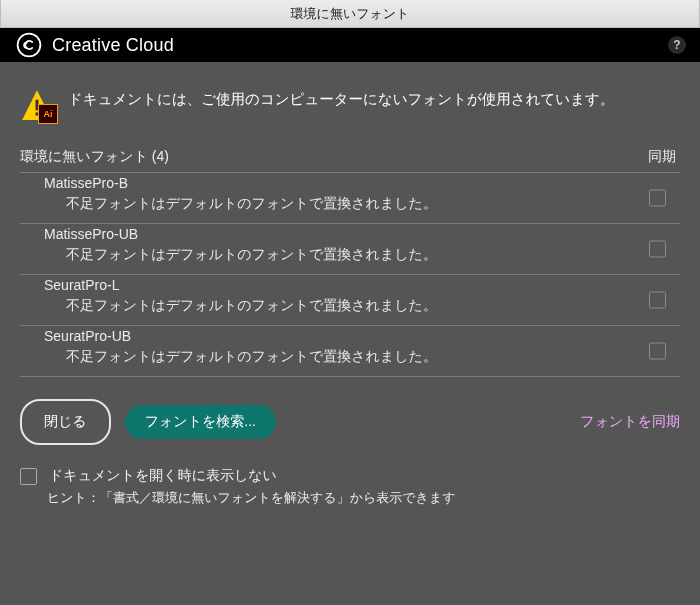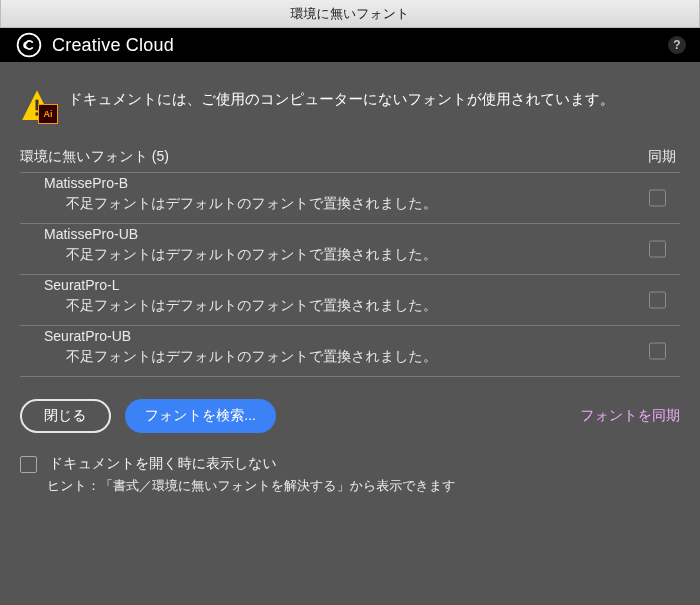--- a/index.html
+++ b/index.html
@@ -18,22 +18,22 @@
   .ai-badge { position:absolute; bottom:-2px; right:-4px; width:20px; height:20px; background:#310000; border:1px solid #ff9a00; display:flex; align-items:center; justify-content:center; font-size:9px; font-weight:bold; color:#ff9a00; font-family:Arial; }
   .alert-text { color:#fff; font-size:14.5px; line-height:1.6; }
   .list-head { display:flex; justify-content:space-between; align-items:center; font-size:14px; color:#efefef; margin-bottom:6px; padding:0 4px 0 0; }
   .font-list { border:none; }
   .font-row { border-top:1px solid #7a7a7a; padding:2px 10px 10px 24px; position:relative; }
   .font-row:last-child { border-bottom:1px solid #7a7a7a; }
   .font-name { color:#eaeaea; font-size:14px; font-family:Arial, sans-serif; }
   .font-msg { color:#e7e7e7; font-size:14px; margin-left:22px; margin-top:4px; }
   .chk { position:absolute; right:14px; top:50%; transform:translateY(-50%); width:17px; height:17px; border:1px solid #8d8d8d; border-radius:2px; background:#555; }
   .btn-row { display:flex; align-items:center; gap:14px; margin-top:22px; }
-  .btn-close { border:2px solid #e6e6e6; background:transparent; color:#fff; border-radius:20px; padding:6px 22px; font-size:14px; cursor:pointer; }
-  .btn-search { border:none; background:#3b82f6; color:#fff; border-radius:20px; padding:8px 20px; font-size:14px; cursor:pointer; }
+  .btn-close { border:2px solid #e6e6e6; background:transparent; color:#fff; border-radius:20px; padding:12px 22px; font-size:14px; cursor:pointer; }
+  .btn-search { border:none; background:#0f766e; color:#fff; border-radius:20px; padding:8px 20px; font-size:14px; cursor:pointer; }
   .btn-sync { margin-left:auto; border:none; background:transparent; color:#f0abfc; font-size:14px; cursor:default; }
   .bottom { margin-top:22px; }
   .opt-row { display:flex; align-items:center; gap:12px; color:#f2f2f2; font-size:14px; }
   .opt-chk { width:17px; height:17px; border:1px solid #a9a9a9; border-radius:2px; background:#555; flex:0 0 17px; cursor:pointer; }
   .hint { color:#ededed; font-size:13px; margin-left:27px; margin-top:4px; }
 </style>
 </head>
 <body>
 
 <div class="window">
@@ -62,21 +62,21 @@
             <polygon points="16,2 30,30 2,30" fill="#ffcc00"></polygon>
             <rect x="14.6" y="11" width="2.8" height="10" fill="#333"></rect>
             <rect x="14.6" y="23" width="2.8" height="3" fill="#333"></rect>
           </svg>
         <span class="ai-badge">Ai</span>
       </span>
       <div class="alert-text">ドキュメントには、ご使用のコンピューターにないフォントが使用されています。</div>
     </div>
 
     <div class="list-head">
-      <span>環境に無いフォント (5)</span>
+      <span>環境に無いフォント (4)</span>
       <span>同期</span>
     </div>
 
     <div class="font-list">
       <div class="font-row">
         <div class="font-name">MatissePro-B</div>
         <div class="font-msg">不足フォントはデフォルトのフォントで置換されました。</div>
         <span class="chk"></span>
       </div>
       <div class="font-row">

